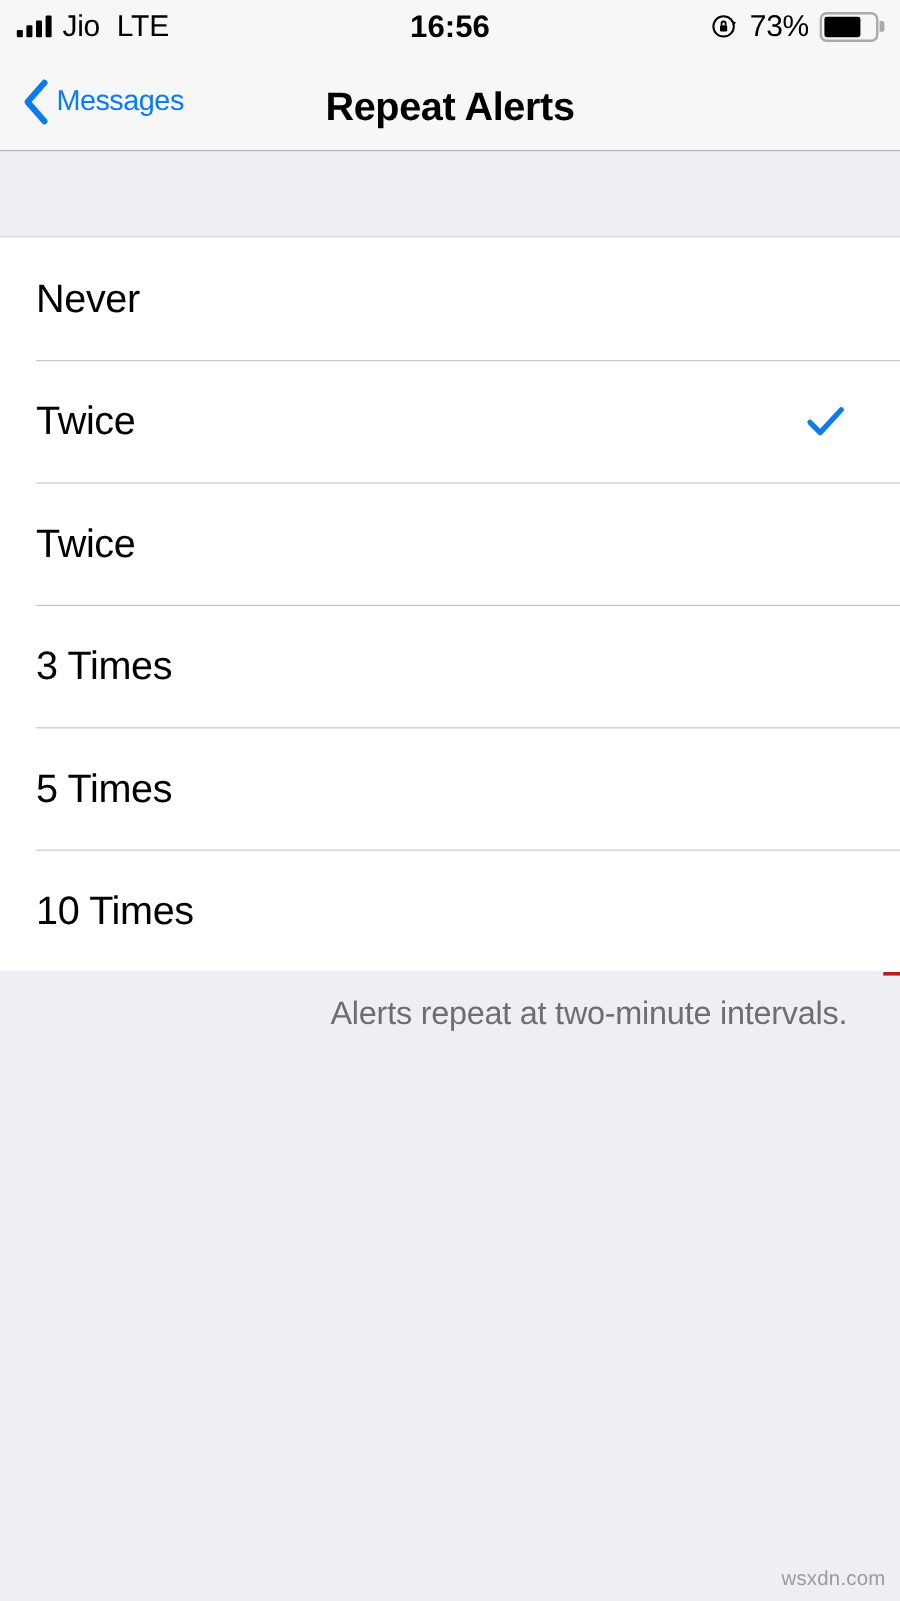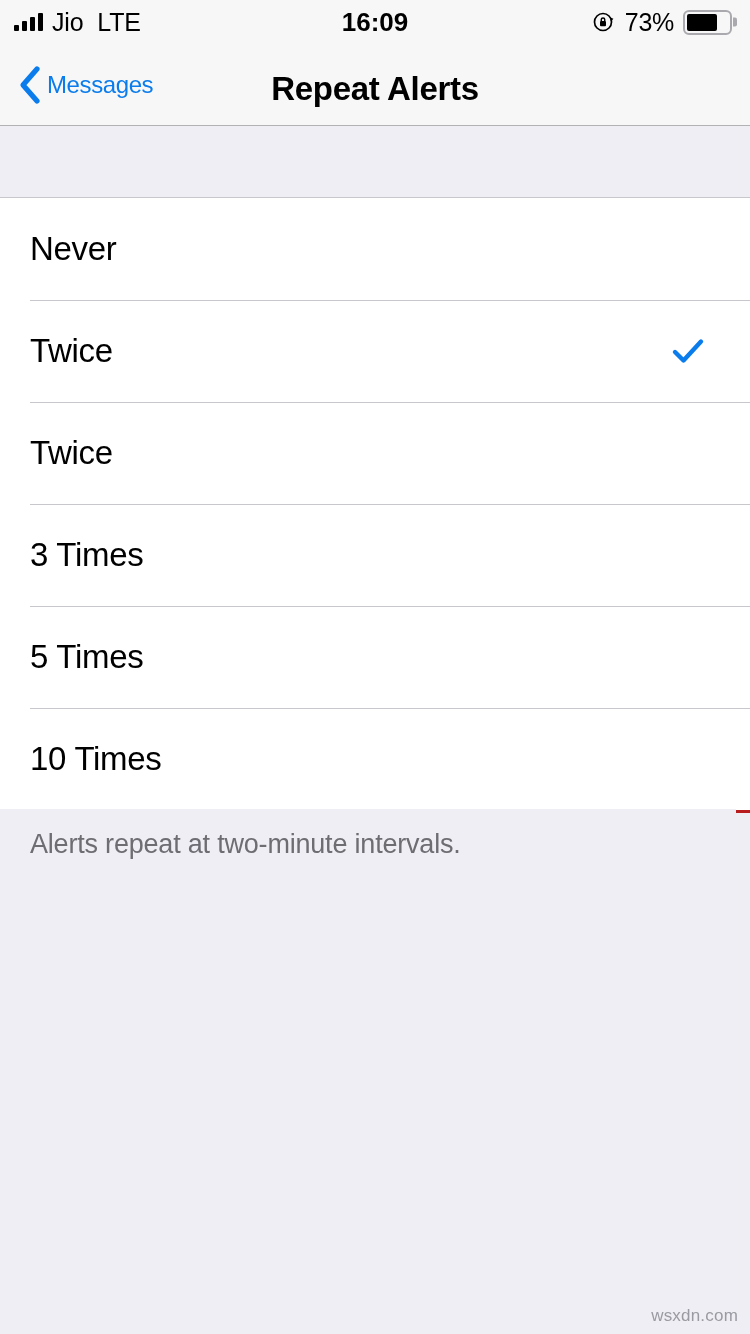--- a/index.html
+++ b/index.html
@@ -130,20 +130,21 @@
   }
   .list-row.selected .check-icon { display:block; }
 
   
   .footer-note {
     position:absolute; top:809px; left:0;
     width:736px;
     padding:20px 30px 0 30px;
     font-size:27px; color:#6d6d72; letter-spacing:-0.2px;
     background:#efeef4;
+    text-align:right;
   }
 
   
   .watermark {
     position:absolute; right:12px; bottom:8px;
     font-size:17px; color:#9a9aa2; letter-spacing:0.2px;
   }
 </style>
 </head>
 <body>
@@ -156,21 +157,21 @@
       <span class="signal-bars">
         <i></i>
           <i></i>
           <i></i>
           <i></i>
       </span>
       <span class="carrier">Jio</span>
       <span class="network">LTE</span>
     </div>
 
-    <div class="status-time">16:09</div>
+    <div class="status-time">16:56</div>
 
     <div class="status-right">
       <span>
         <svg class="rotation-lock" viewBox="0 0 24 24" aria-hidden="true">
           <circle cx="11" cy="12" r="8.5" fill="none" stroke="#000" stroke-width="1.7"></circle>
           <rect x="8" y="11" width="6" height="5.2" rx="1" fill="#000"></rect>
           <path d="M9.3 11 V9.6 a1.7 1.7 0 0 1 3.4 0 V11" fill="none" stroke="#000" stroke-width="1.5"></path>
           <path d="M18 7.2 l3.4 1.6 -2.4 2.6 z" fill="#000"></path>
         </svg>
       </span>

